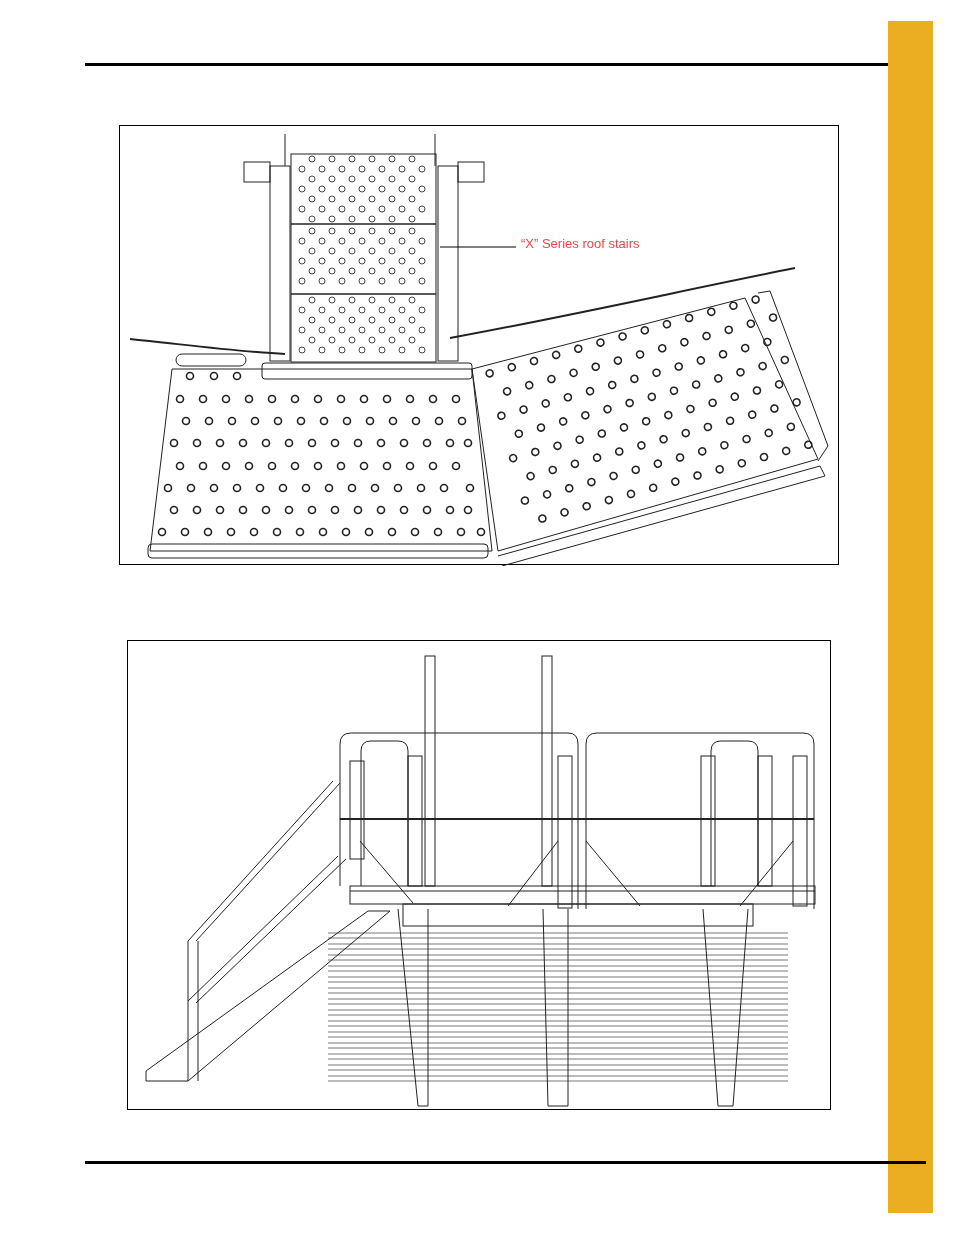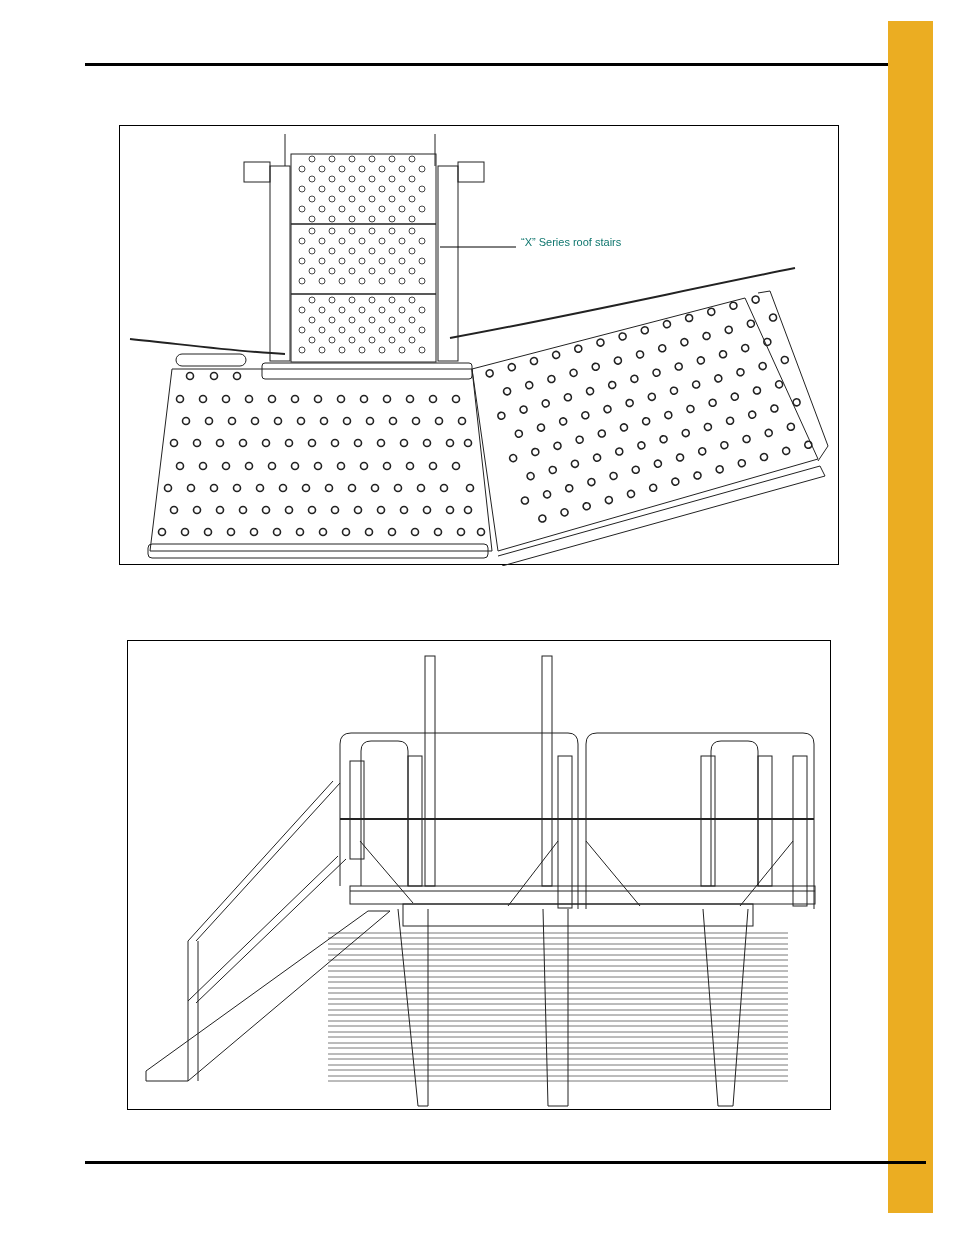--- a/index.html
+++ b/index.html
@@ -5,21 +5,21 @@
   html,body{margin:0;padding:0;background:#fff;}
   body{width:954px;height:1235px;position:relative;overflow:hidden;font-family:"Liberation Sans",sans-serif;}
   .rule{position:absolute;left:85px;width:841px;height:3px;background:#000;}
   .rule.top{top:63px;}
   .rule.bottom{top:1161px;}
   .tab{position:absolute;left:888px;top:21px;width:45px;height:1192px;}
   .figure{position:absolute;border:1.5px solid #000;box-sizing:border-box;background:#fff;}
   .fig1{left:119px;top:125px;width:720px;height:440px;}
   .fig2{left:127px;top:640px;width:704px;height:470px;}
   .figure svg{position:absolute;left:0;top:0;}
-  .callout{position:absolute;left:521px;top:236px;font-size:11px;color:#0f766e;white-space:nowrap;}
+  .callout{position:absolute;left:521px;top:236px;font-size:13px;color:#ef4444;white-space:nowrap;}
 </style>
 </head>
 <body>
 
 <div class="rule top"></div>
 <div class="tab" style="background: rgb(235, 173, 34);"></div>
 <div class="rule bottom"></div>
 
 <div class="figure fig1">
   <svg width="720" height="440" viewBox="0 0 720 440">

